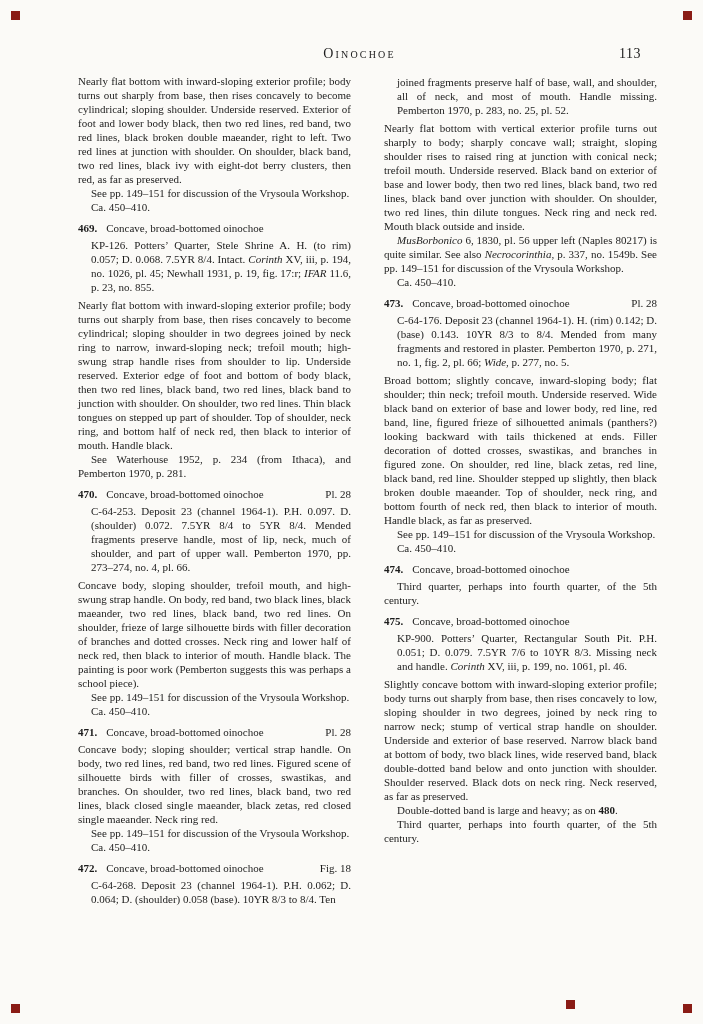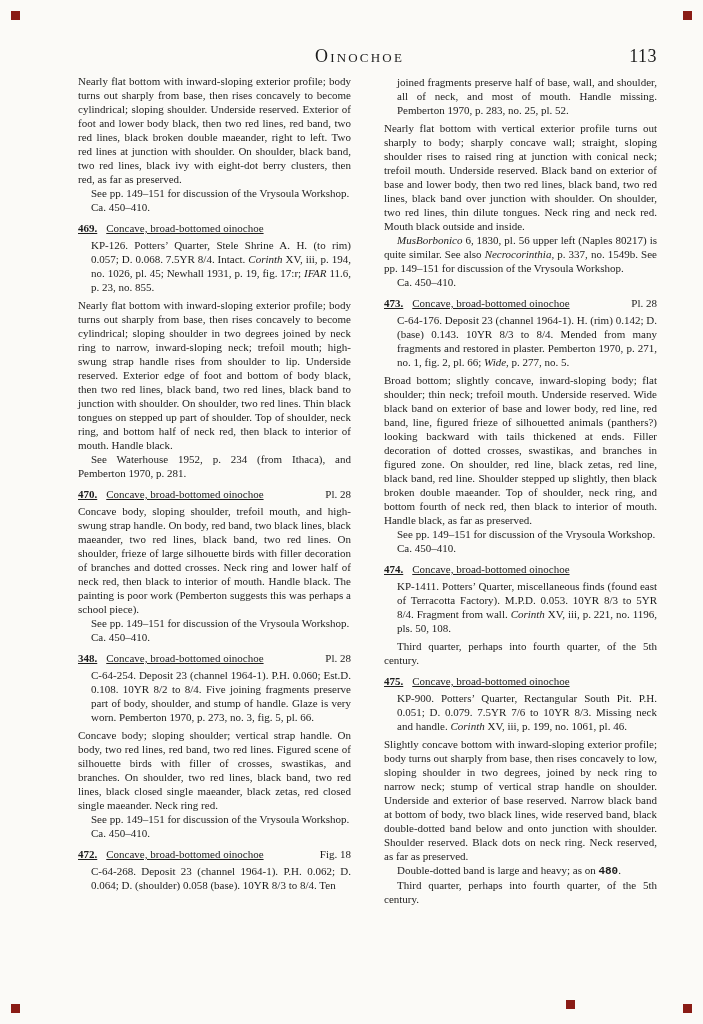--- a/index.html
+++ b/index.html
@@ -4,87 +4,86 @@
 <style>
   html,body{margin:0;padding:0;}
   body{
     width:703px;height:1024px;
     background:#fbfaf7;
     font-family:"Liberation Serif","DejaVu Serif",serif;
     color:#1c1c1c;
     position:relative;overflow:hidden;
   }
   .page{position:absolute;inset:0;}
-  .running-head{position:absolute;top:46px;left:62px;width:595px;height:16px;font-size:18px;}
+  .running-head{position:absolute;top:46px;left:62px;width:595px;height:16px;font-size:14px;}
   .head-title{
     position:absolute;left:50%;transform:translateX(-50%);
     font-variant:small-caps;letter-spacing:2.2px;
   }
-  .page-number{position:absolute;right:0;top:0;letter-spacing:0.5px;}
+  .page-number{position:absolute;right:16px;top:0;letter-spacing:0.5px;}
   .columns{
     position:absolute;top:74px;left:62px;width:595px;
     display:flex;gap:17px;
   }
   .col{
     width:289px;
     font-size:11px;line-height:14px;
     text-align:justify;
     hyphens:auto;margin-left:16px;-webkit-hyphens:auto;
   }
   .col p{margin:0;}
   p.note{text-indent:13px;}
   p.info{margin:1px 0 4px 13px;}
-  .heading{margin:7px 0 3px;position:relative;text-decoration:underline;}
+  .heading{margin:7px 0 3px;position:relative;}
   .heading .num{font-weight:bold;margin-right:9px;}
   .heading .href{position:absolute;right:0;}
   .it{font-style:italic;}
-  .bd{font-weight:bold;font-family:Liberation Mono, monospace;}
+  .bd{font-weight:bold;}
   .mark{position:absolute;width:9px;height:9px;}
 </style>
 </head>
 <body>
 
 <div class="page">
   <div class="running-head">
     <span class="head-title">Oinochoe</span>
     <span class="page-number">113</span>
   </div>
   <div class="columns">
     <div class="col">
         <p class="para">Nearly flat bottom with inward-sloping exterior profile; body turns out sharply from base, then rises concavely to become cylindrical; sloping shoulder. Underside reserved. Exterior of foot and lower body black, then two red lines, red band, two red lines, black broken double maeander, right to left. Two red lines at junction with shoulder. On shoulder, black band, two red lines, black ivy with eight-dot berry clusters, then red, as far as preserved.</p>
         <p class="note">See pp. 149–151 for discussion of the Vrysoula Workshop.</p>
         <p class="note">Ca. 450–410.</p>
         <div class="heading"><span class="num">469.</span><span>Concave, broad-bottomed oinochoe</span></div>
         <p class="info"><span>KP-126. Potters’ Quarter, Stele Shrine A. H. (to rim) 0.057; D. 0.068. 7.5YR 8/4. Intact. </span><span class="it">Corinth</span><span> XV, iii, p. 194, no. 1026, pl. 45; Newhall 1931, p. 19, fig. 17:r; </span><span class="it">IFAR</span><span> 11.6, p. 23, no. 855.</span></p>
         <p class="para">Nearly flat bottom with inward-sloping exterior profile; body turns out sharply from base, then rises concavely to become cylindrical; sloping shoulder in two degrees joined by neck ring to narrow, inward-sloping neck; trefoil mouth; high-swung strap handle rises from shoulder to lip. Underside reserved. Exterior edge of foot and bottom of body black, then two red lines, black band, two red lines, black band to junction with shoulder. On shoulder, two red lines. Thin black tongues on stepped up part of shoulder. Top of shoulder, neck ring, and bottom half of neck red, then black to interior of mouth. Handle black.</p>
         <p class="note">See Waterhouse 1952, p. 234 (from Ithaca), and Pemberton 1970, p. 281.</p>
         <div class="heading"><span class="num">470.</span><span>Concave, broad-bottomed oinochoe</span><span class="href">Pl. 28</span></div>
+        <p class="info">C-64-253. Deposit 23 (channel 1964-1). P.H. 0.097. D. (shoulder) 0.072. 7.5YR 8/4 to 5YR 8/4. Mended fragments preserve handle, most of lip, neck, much of shoulder, and part of upper wall. Pemberton 1970, pp. 273–274, no. 4, pl. 66.</p>
         <p class="para">Concave body, sloping shoulder, trefoil mouth, and high-swung strap handle. On body, red band, two black lines, black maeander, two red lines, black band, two red lines. On shoulder, frieze of large silhouette birds with filler decoration of branches and dotted crosses. Neck ring and lower half of neck red, then black to interior of mouth. Handle black. The painting is poor work (Pemberton suggests this was perhaps a school piece).</p>
         <p class="note">See pp. 149–151 for discussion of the Vrysoula Workshop.</p>
         <p class="note">Ca. 450–410.</p>
-        <div class="heading"><span class="num">348.</span><span>Concave, broad-bottomed oinochoe</span><span class="href">Pl. 28</span></div>
-        <p class="info">C-64-254. Deposit 23 (channel 1964-1). P.H. 0.060; Est.D. 0.108. 10YR 8/2 to 8/4. Five joining fragments preserve part of body, shoulder, and stump of handle. Glaze is very worn. Pemberton 1970, p. 273, no. 3, fig. 5, pl. 66.</p>
+        <div class="heading"><span class="num">471.</span><span>Concave, broad-bottomed oinochoe</span><span class="href">Pl. 28</span></div>
         <p class="para">Concave body; sloping shoulder; vertical strap handle. On body, two red lines, red band, two red lines. Figured scene of silhouette birds with filler of crosses, swastikas, and branches. On shoulder, two red lines, black band, two red lines, black closed single maeander, black zetas, red closed single maeander. Neck ring red.</p>
         <p class="note">See pp. 149–151 for discussion of the Vrysoula Workshop.</p>
         <p class="note">Ca. 450–410.</p>
         <div class="heading"><span class="num">472.</span><span>Concave, broad-bottomed oinochoe</span><span class="href">Fig. 18</span></div>
         <p class="info">C-64-268. Deposit 23 (channel 1964-1). P.H. 0.062; D. 0.064; D. (shoulder) 0.058 (base). 10YR 8/3 to 8/4. Ten</p>
       </div>
     <div class="col">
         <p class="info">joined fragments preserve half of base, wall, and shoulder, all of neck, and most of mouth. Handle missing. Pemberton 1970, p. 283, no. 25, pl. 52.</p>
         <p class="para">Nearly flat bottom with vertical exterior profile turns out sharply to body; sharply concave wall; straight, sloping shoulder rises to raised ring at junction with conical neck; trefoil mouth. Underside reserved. Black band on exterior of base and lower body, then two red lines, black band, two red lines, black band over junction with shoulder. On shoulder, two red lines, thin dilute tongues. Neck ring and neck red. Mouth black outside and inside.</p>
         <p class="note"><span class="it">MusBorbonico</span><span> 6, 1830, pl. 56 upper left (Naples 80217) is quite similar. See also </span><span class="it">Necrocorinthia</span><span>, p. 337, no. 1549b. See pp. 149–151 for discussion of the Vrysoula Workshop.</span></p>
         <p class="note">Ca. 450–410.</p>
         <div class="heading"><span class="num">473.</span><span>Concave, broad-bottomed oinochoe</span><span class="href">Pl. 28</span></div>
         <p class="info"><span>C-64-176. Deposit 23 (channel 1964-1). H. (rim) 0.142; D. (base) 0.143. 10YR 8/3 to 8/4. Mended from many fragments and restored in plaster. Pemberton 1970, p. 271, no. 1, fig. 2, pl. 66; </span><span class="it">Wide</span><span>, p. 277, no. 5.</span></p>
         <p class="para">Broad bottom; slightly concave, inward-sloping body; flat shoulder; thin neck; trefoil mouth. Underside reserved. Wide black band on exterior of base and lower body, red line, red band, line, figured frieze of silhouetted animals (panthers?) looking backward with tails thickened at ends. Filler decoration of dotted crosses, swastikas, and branches in figured zone. On shoulder, red line, black zetas, red line, black band, red line. Shoulder stepped up slightly, then black broken double maeander. Top of shoulder, neck ring, and bottom fourth of neck red, then black to interior of mouth. Handle black, as far as preserved.</p>
         <p class="note">See pp. 149–151 for discussion of the Vrysoula Workshop.</p>
         <p class="note">Ca. 450–410.</p>
         <div class="heading"><span class="num">474.</span><span>Concave, broad-bottomed oinochoe</span></div>
-        <p class="info"><span>KP-1411. Potters’ Quarter, miscellaneous finds (found east of Terracotta Factory). M.P.D. 0.053. 10YR 8/3 to 5YR 8/4. Fragment from wall. </span><span class="it">Corinth</span><span> XV, iii, p. 221, no. 1196, pls. 50, 108.</span></p>
         <p class="note">Third quarter, perhaps into fourth quarter, of the 5th century.</p>
         <div class="heading"><span class="num">475.</span><span>Concave, broad-bottomed oinochoe</span></div>
         <p class="info"><span>KP-900. Potters’ Quarter, Rectangular South Pit. P.H. 0.051; D. 0.079. 7.5YR 7/6 to 10YR 8/3. Missing neck and handle. </span><span class="it">Corinth</span><span> XV, iii, p. 199, no. 1061, pl. 46.</span></p>
         <p class="para">Slightly concave bottom with inward-sloping exterior profile; body turns out sharply from base, then rises concavely to low, sloping shoulder in two degrees, joined by neck ring to narrow neck; stump of vertical strap handle on shoulder. Underside and exterior of base reserved. Narrow black band at bottom of body, two black lines, wide reserved band, black double-dotted band below and onto junction with shoulder. Shoulder reserved. Black dots on neck ring. Neck reserved, as far as preserved.</p>
         <p class="note"><span>Double-dotted band is large and heavy; as on </span><span class="bd">480</span><span>.</span></p>
         <p class="note">Third quarter, perhaps into fourth quarter, of the 5th century.</p>
       </div>
   </div>
 <div class="mark" style="left: 11px; top: 11px; background: rgb(138, 28, 22);"></div>
     <div class="mark" style="left: 683px; top: 11px; background: rgb(138, 28, 22);"></div>

